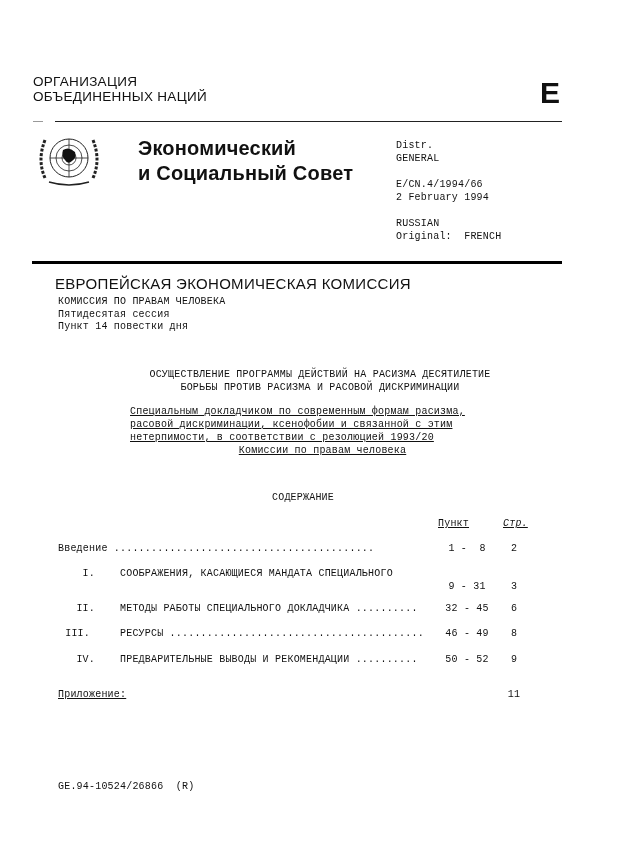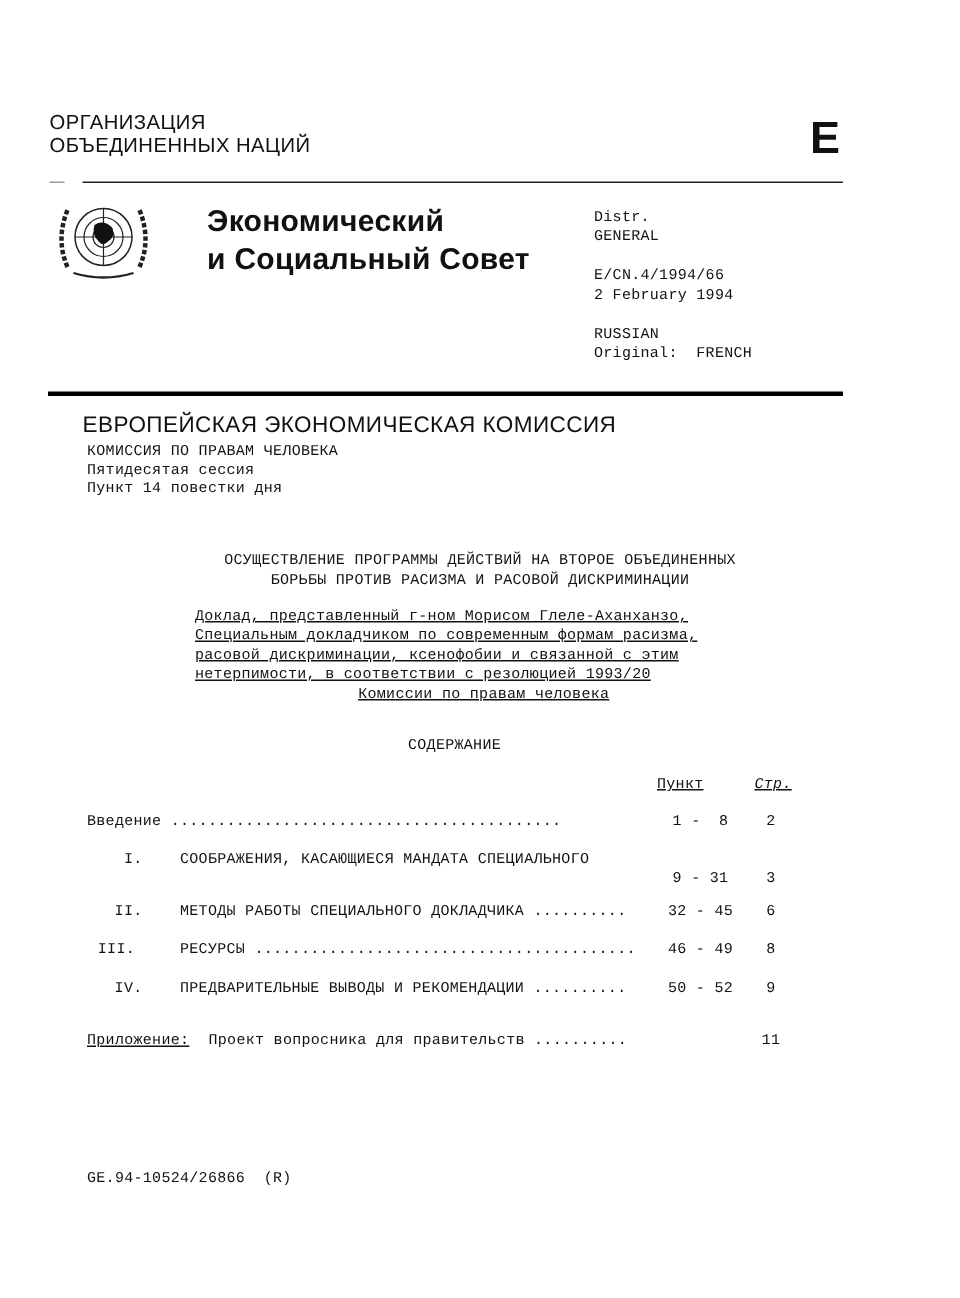--- a/index.html
+++ b/index.html
@@ -82,26 +82,25 @@
 
 <div class="abs sans commission">ЕВРОПЕЙСКАЯ ЭКОНОМИЧЕСКАЯ КОМИССИЯ</div>
 
 <div class="abs mono sess">
   <div>КОМИССИЯ ПО ПРАВАМ ЧЕЛОВЕКА</div>
   <div>Пятидесятая сессия</div>
   <div>Пункт 14 повестки дня</div>
 </div>
 
 <div class="abs mono title">
-  <div>ОСУЩЕСТВЛЕНИЕ ПРОГРАММЫ ДЕЙСТВИЙ НА ВТОРОЕ ОБЪЕДИНЕННЫХ</div>
+  <div>ОСУЩЕСТВЛЕНИЕ ПРОГРАММЫ ДЕЙСТВИЙ НА РАСИЗМА ДЕСЯТИЛЕТИЕ</div>
   <div>БОРЬБЫ ПРОТИВ РАСИЗМА И РАСОВОЙ ДИСКРИМИНАЦИИ</div>
 </div>
 
 <div class="abs mono report">
-  <div class="ln">Доклад, представленный г-ном Морисом Глеле-Аханханзо,</div>
   <div class="ln">Специальным докладчиком по современным формам расизма,</div>
   <div class="ln">расовой дискриминации, ксенофобии и связанной с этим</div>
   <div class="ln">нетерпимости, в соответствии с резолюцией 1993/20</div>
   <div class="ln c">Комиссии по правам человека</div>
 </div>
 
 <div class="abs mono toc-title">СОДЕРЖАНИЕ</div>
 <div class="abs mono toc-h-p">Пункт</div>
 <div class="abs mono toc-h-s">Стр.</div>
 
@@ -134,17 +133,16 @@
 
 <div class="row mono" style="top:654px">
   <span class="num" style="left:55px">IV.</span>
   <span style="left:120px">ПРЕДВАРИТЕЛЬНЫЕ ВЫВОДЫ И РЕКОМЕНДАЦИИ ..........</span>
   <span class="paras">50 - 52</span>
   <span class="page">9</span>
 </div>
 
 <div class="row mono" style="top:689px">
   <span class="uline" style="left:58px">Приложение:</span>
-  <span style="left:139px">Проект вопросника для правительств ..........</span>
   <span class="page">11</span>
 </div>
 
 <div class="abs mono footer" style="white-space:pre">GE.94-10524/26866  (R)</div>
 
 </body></html>

